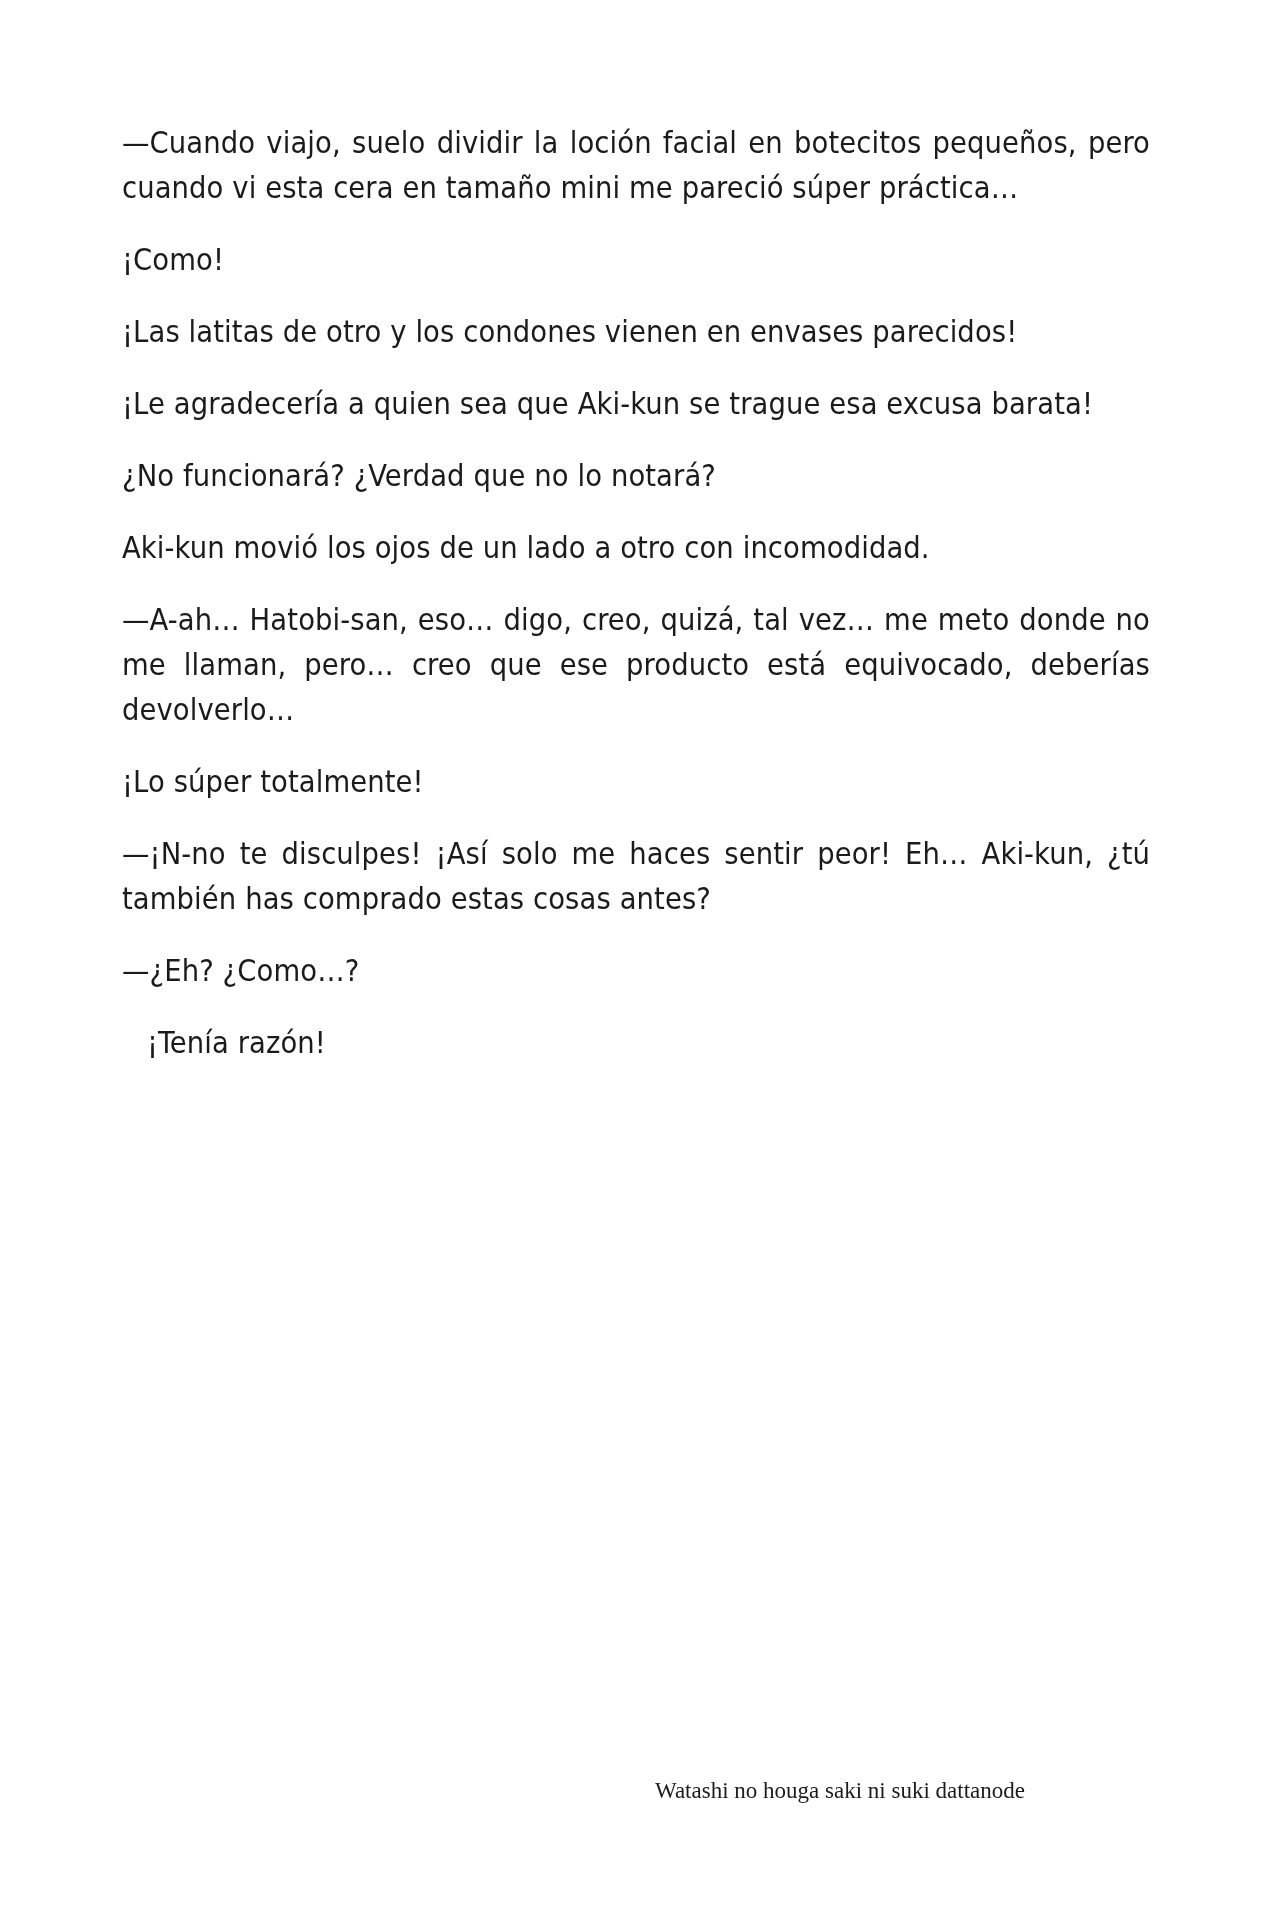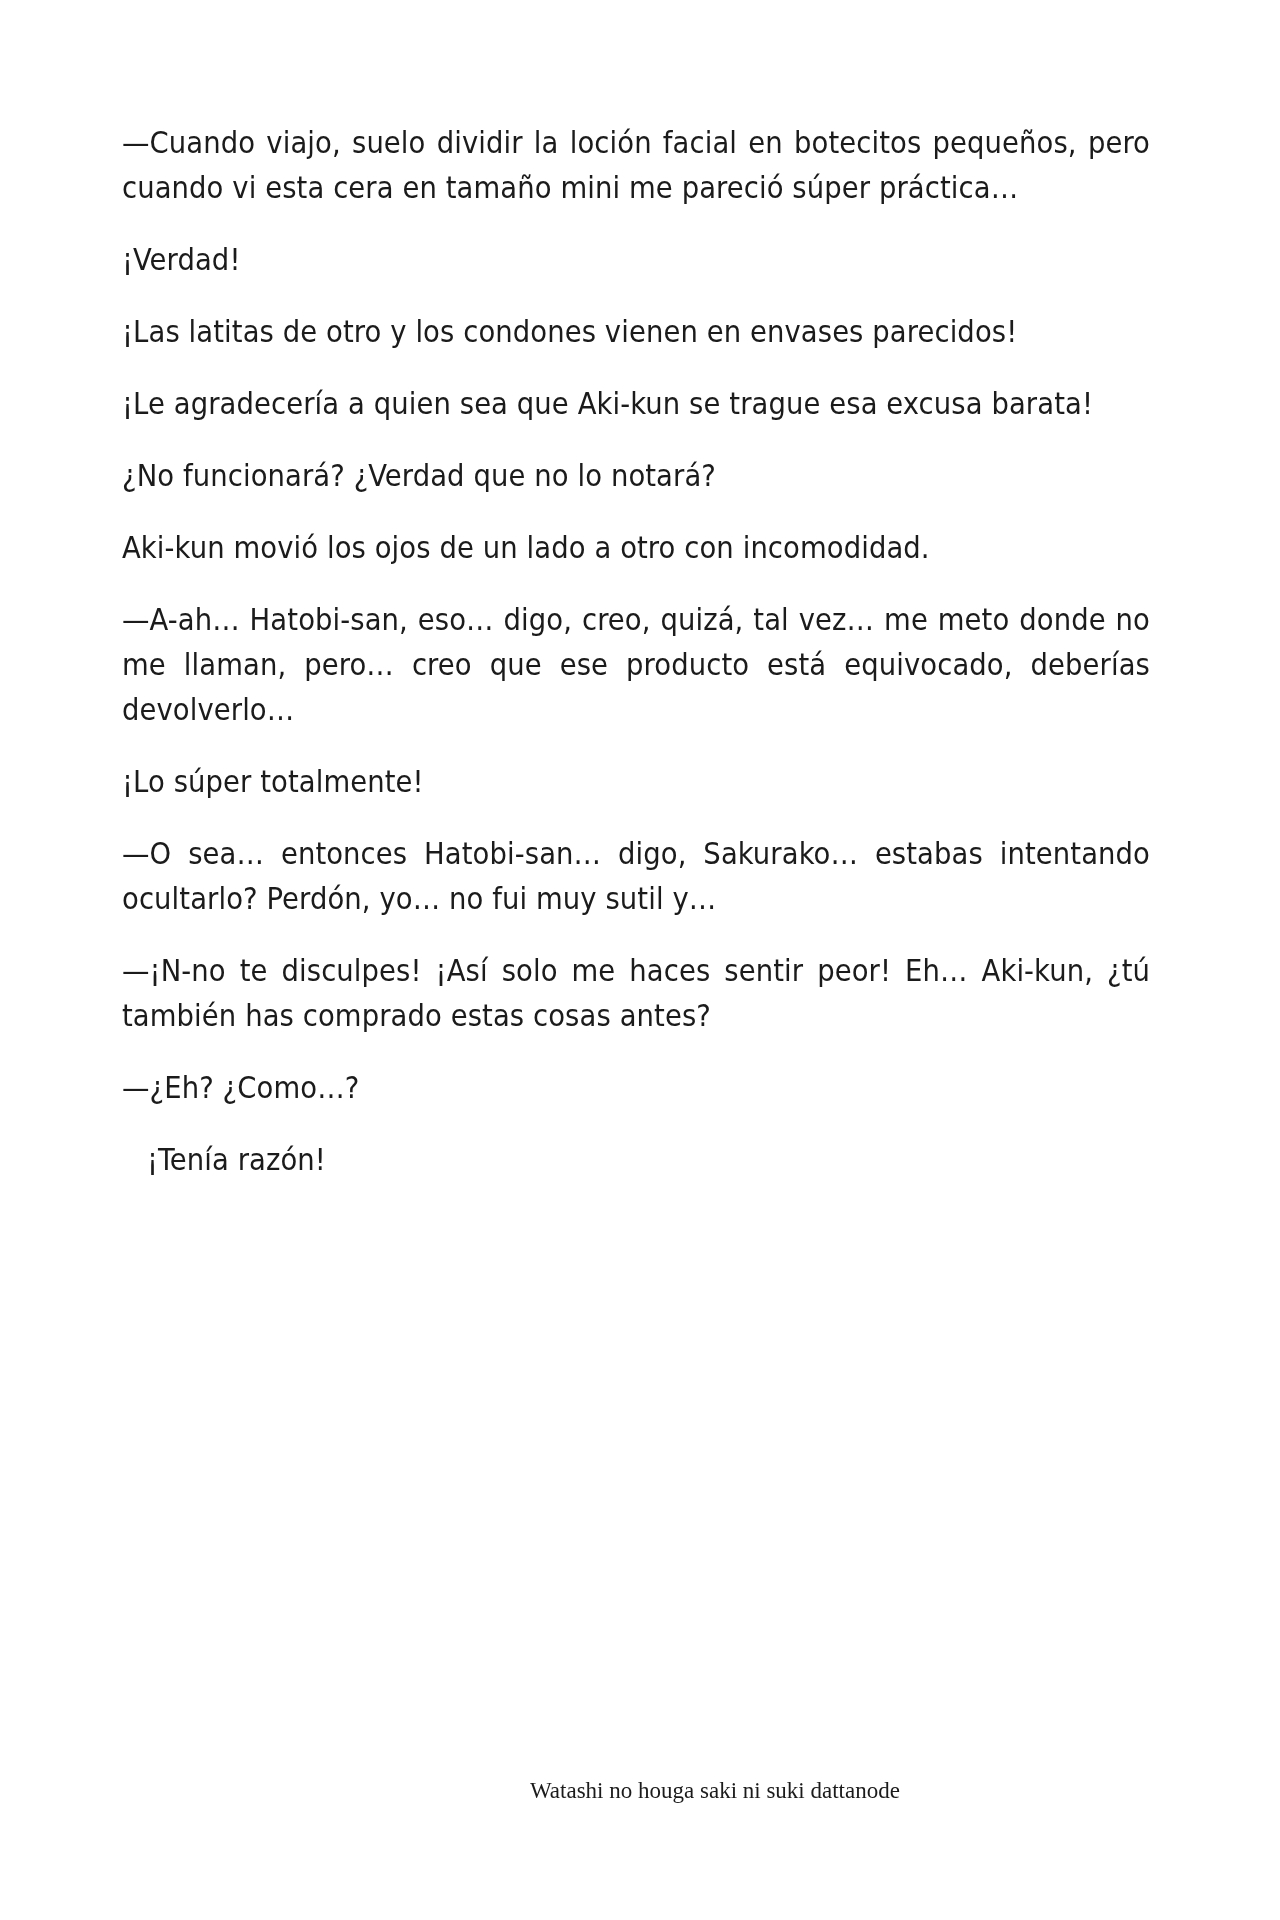--- a/index.html
+++ b/index.html
@@ -43,45 +43,44 @@
   }
   .para:last-child {
     margin-bottom: 0;
     margin-left: 25px;
   }
   .footer {
     position: absolute;
     right: 130px;
     bottom: 112px;
     width: 620px;
-    text-align: left;
+    text-align: center;
   }
   .footer-line {
     font-family: "Liberation Serif", "DejaVu Serif", serif;
     font-size: 23px;
     line-height: 34px;
     color: #1b1b1b;
     white-space: nowrap;
   }
 </style>
 </head>
 <body>
 
 <div class="page">
 
   <div class="content">
     <p class="para">—Cuando viajo, suelo dividir la loción facial en botecitos pequeños, pero cuando vi esta cera en tamaño mini me pareció súper práctica…</p>
-    <p class="para">¡Verdad!</p>
+    <p class="para">¡Como!</p>
     <p class="para">¡Las latitas de otro y los condones vienen en envases parecidos!</p>
     <p class="para">¡Le agradecería a quien sea que Aki-kun se trague esa excusa barata!</p>
     <p class="para">¿No funcionará? ¿Verdad que no lo notará?</p>
     <p class="para">Aki-kun movió los ojos de un lado a otro con incomodidad.</p>
     <p class="para">—A-ah… Hatobi-san, eso… digo, creo, quizá, tal vez… me meto donde no me llaman, pero… creo que ese producto está equivocado, deberías devolverlo…</p>
     <p class="para">¡Lo súper totalmente!</p>
-    <p class="para">—O sea… entonces Hatobi-san… digo, Sakurako… estabas intentando ocultarlo? Perdón, yo… no fui muy sutil y…</p>
     <p class="para">—¡N-no te disculpes! ¡Así solo me haces sentir peor! Eh… Aki-kun, ¿tú también has comprado estas cosas antes?</p>
     <p class="para">—¿Eh? ¿Como…?</p>
     <p class="para">¡Tenía razón!</p>
   </div>
 
   <div class="footer">
     <div class="footer-line">Watashi no houga saki ni suki dattanode</div>
   </div>
 
 </div>

